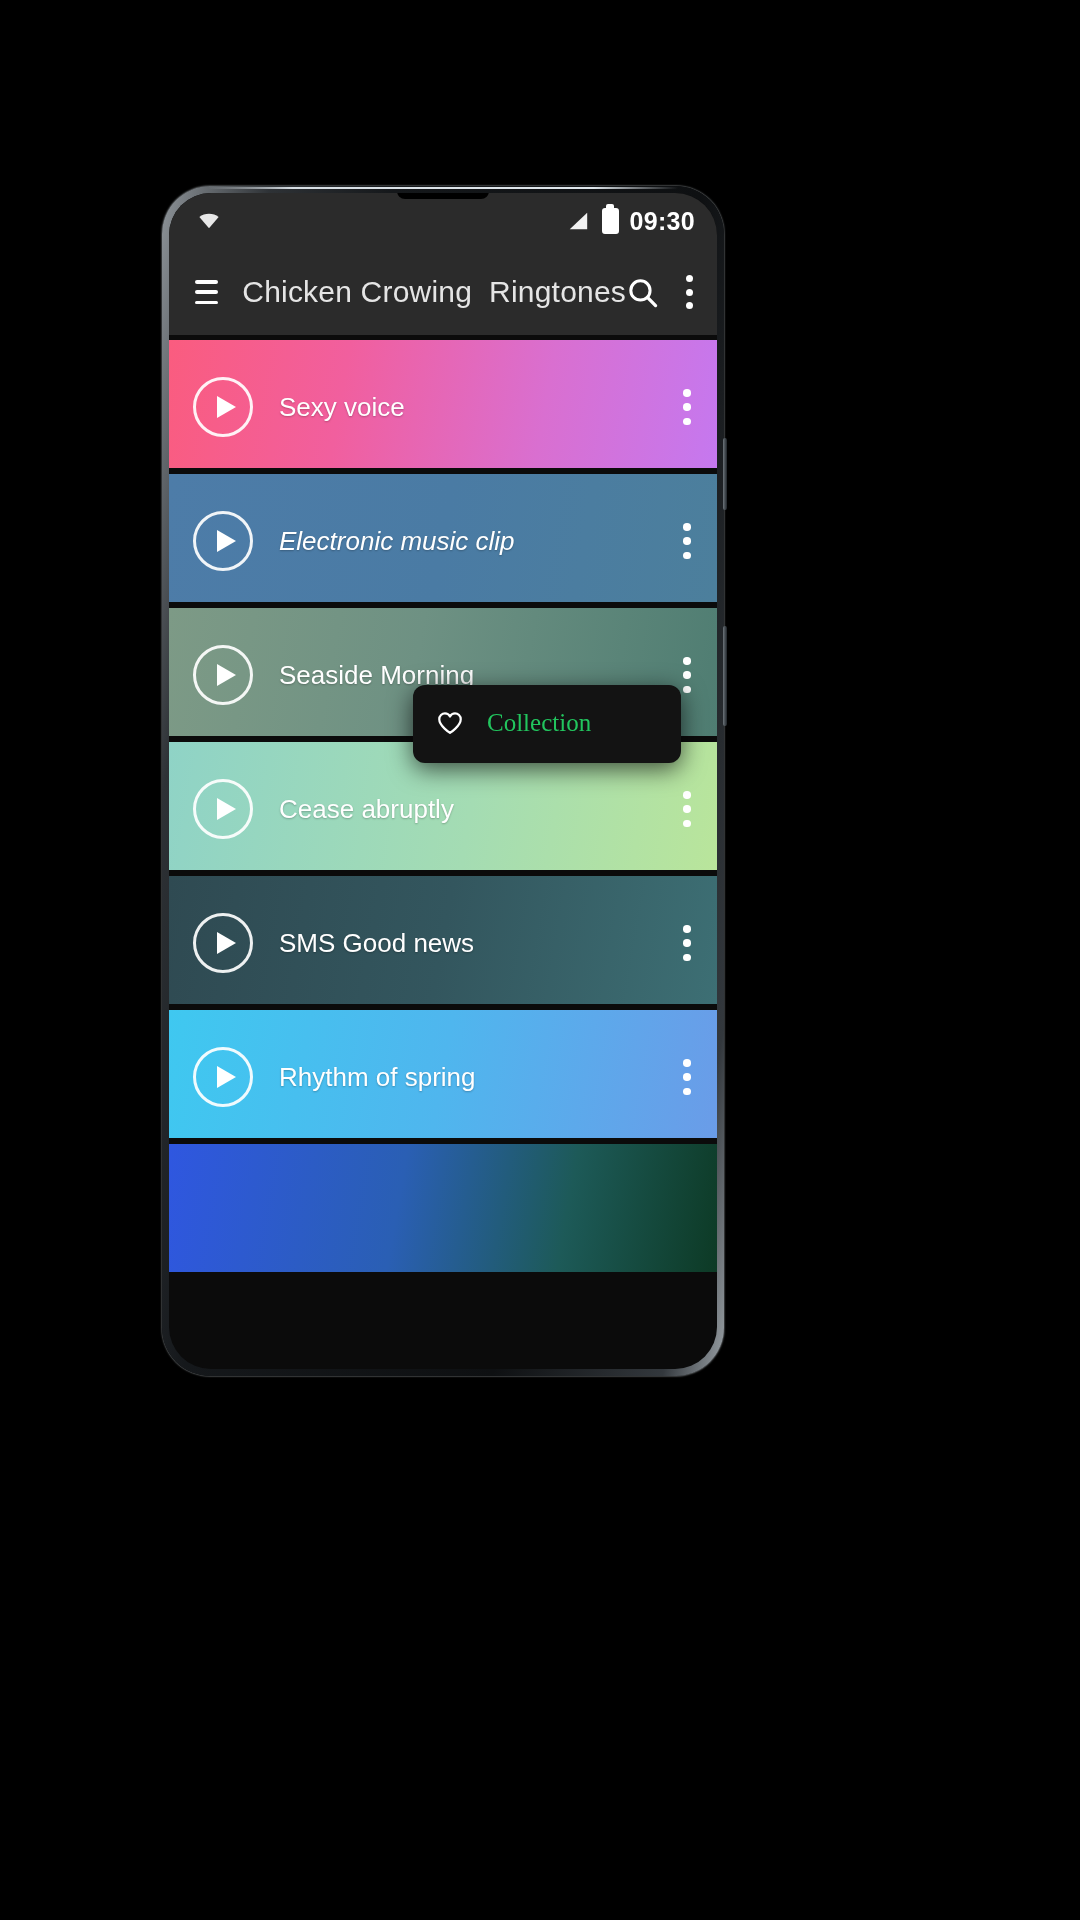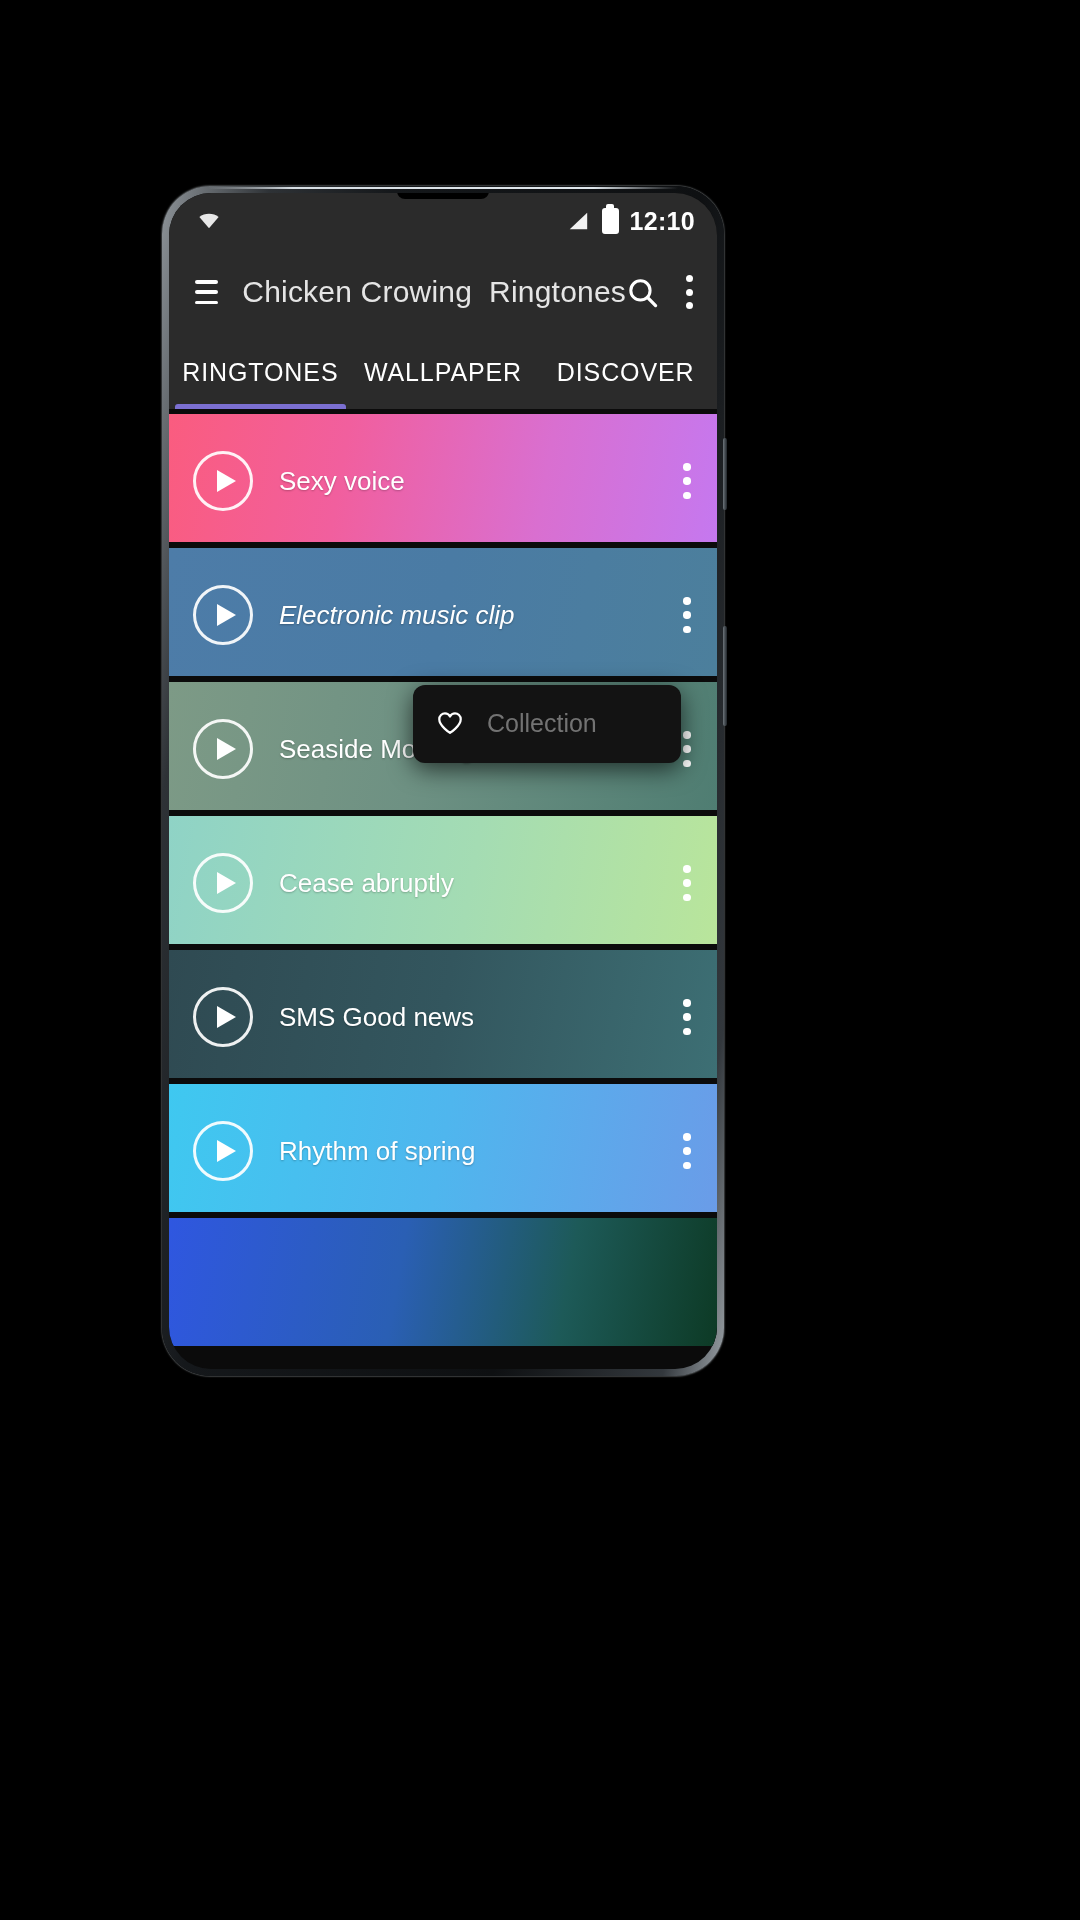--- a/index.html
+++ b/index.html
@@ -85,21 +85,21 @@
               justify-content:space-between; align-items:center; }
   .row .dots i{ width:7.5px; height:7.5px; border-radius:50%; background:#fff; display:block; }
 
   
   #popup{
     position:absolute; left:244px; top:492px; width:268px;
     background:#131313; border-radius:12px; padding:14px 0 16px 0;
     box-shadow:0 6px 24px rgba(0,0,0,.65);
   }
   .mi{ display:flex; align-items:center; height:48px; padding:0 22px; }
-  .mi .mtxt{ color:#737373; font-size:25px; margin-left:22px; }
+  .mi .mtxt{ color:#22c55e; font-size:25px; margin-left:22px;font-family:Liberation Serif, serif; }
   .ic-heart{ width:30px; height:28px; }
   .ic-dl{ width:28px; height:28px; }
 </style>
 <style>.tab.active:after{background:#7b6fd1;}</style></head>
 <body>
 
 <div id="stage">
   <div id="phone">
     <div class="sidebtn b1"></div>
     <div class="sidebtn b2"></div>
@@ -109,21 +109,21 @@
       <div id="statusbar">
         <div class="notch"></div>
         <svg class="ic-wifi" viewBox="0 0 24 24">
           <path d="M12 20 L1.5 7.5 C4.4 5.2 8 4 12 4 C16 4 19.6 5.2 22.5 7.5 Z" fill="#e8e8e8"></path>
         </svg>
         <div class="sb-right">
           <svg class="ic-signal" viewBox="0 0 24 24">
             <path d="M22 3 L22 21 L3 21 Z" fill="#f2f2f2"></path>
           </svg>
           <div class="ic-batt"></div>
-          <div class="sb-time">12:10</div>
+          <div class="sb-time">09:30</div>
         </div>
       </div>
 
       <div id="appbar">
         <div class="ic-burger">
           <i></i>
             <i></i>
             <i></i>
         </div>
         <div id="apptitle">Chicken Crowing  Ringtones</div>
@@ -133,31 +133,20 @@
             <line x1="15.6" y1="15.6" x2="21.5" y2="21.5" stroke="#fff" stroke-width="2.4" stroke-linecap="round"></line>
           </svg>
           <div class="ic-kebab">
             <i></i>
               <i></i>
               <i></i>
           </div>
         </div>
       </div>
 
-      <div id="tabs">
-        <div class="tab active" style="--accent: #7b6fd1;">
-          <span>RINGTONES</span>
-        </div>
-        <div class="tab">
-          <span>WALLPAPER</span>
-        </div>
-        <div class="tab">
-          <span>DISCOVER</span>
-        </div>
-      </div>
 
       <div id="list">
           <div class="row" style="background: linear-gradient(100deg, rgb(250, 92, 127) 0%, rgb(241, 95, 158) 32%, rgb(217, 111, 208) 68%, rgb(197, 120, 239) 100%);">
             <div class="play">
               <i></i>
             </div>
             <div class="label">Sexy voice</div>
             <div class="dots">
               <i></i>
               <i></i>

